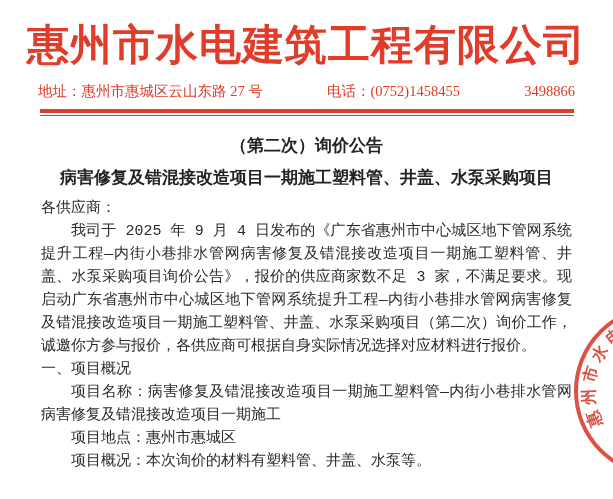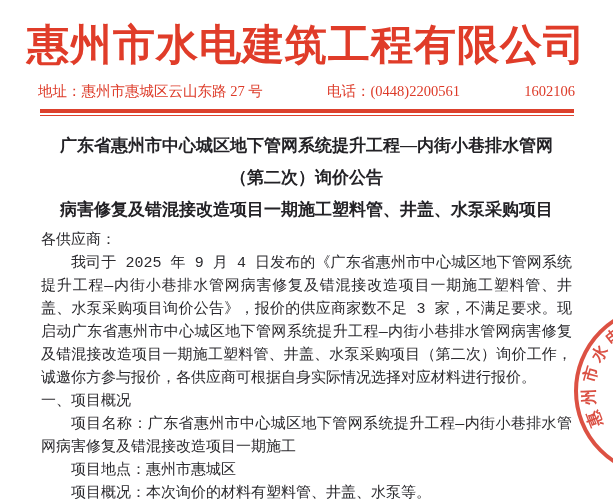--- a/index.html
+++ b/index.html
@@ -83,37 +83,36 @@
 </style>
 </head>
 <body>
 
 <div class="page">
 
   <div>
     <h1 class="company">惠州市水电建筑工程有限公司</h1>
     <div class="address-row">
       <span>地址：惠州市惠城区云山东路 27 号</span>
-      <span>电话：(0448)2200561</span>
-      <span>1602106</span>
+      <span>电话：(0752)1458455</span>
+      <span>3498866</span>
     </div>
     <div class="rule"></div>
   </div>
 
   <h2 class="doc-title">
-    <div>广东省惠州市中心城区地下管网系统提升工程—内街小巷排水管网</div>
     <div>（第二次）询价公告</div>
     <div>病害修复及错混接改造项目一期施工塑料管、井盖、水泵采购项目</div>
   </h2>
 
   <div class="content">
     <p>各供应商：</p>
     <p class="indent">我司于 2025 年 9 月 4 日发布的《广东省惠州市中心城区地下管网系统提升工程—内街小巷排水管网病害修复及错混接改造项目一期施工塑料管、井盖、水泵采购项目询价公告》，报价的供应商家数不足 3 家，不满足要求。现启动广东省惠州市中心城区地下管网系统提升工程—内街小巷排水管网病害修复及错混接改造项目一期施工塑料管、井盖、水泵采购项目（第二次）询价工作，诚邀你方参与报价，各供应商可根据自身实际情况选择对应材料进行报价。</p>
     <p class="section-heading">一、项目概况</p>
-    <p class="indent">项目名称：广东省惠州市中心城区地下管网系统提升工程—内街小巷排水管网病害修复及错混接改造项目一期施工</p>
+    <p class="indent">项目名称：病害修复及错混接改造项目一期施工塑料管—内街小巷排水管网病害修复及错混接改造项目一期施工</p>
     <p class="indent">项目地点：惠州市惠城区</p>
     <p class="indent">项目概况：本次询价的材料有塑料管、井盖、水泵等。</p>
   </div>
 
   <svg class="seal" viewBox="0 0 220 220" xmlns="http://www.w3.org/2000/svg" aria-hidden="true">
     <circle cx="110" cy="110" r="84" fill="none" stroke="#d83a2a" stroke-width="4"></circle>
     <defs>
       <path id="sealTextPath" d="M 52.8 143 A 66 66 0 1 1 167.2 143" fill="none"></path>
     </defs>
     <text>

